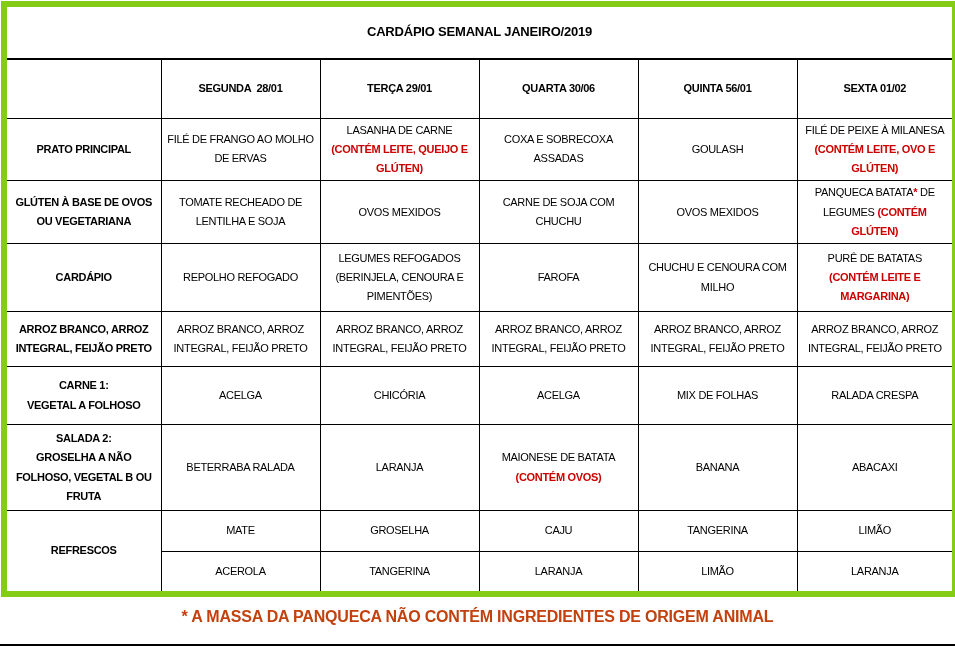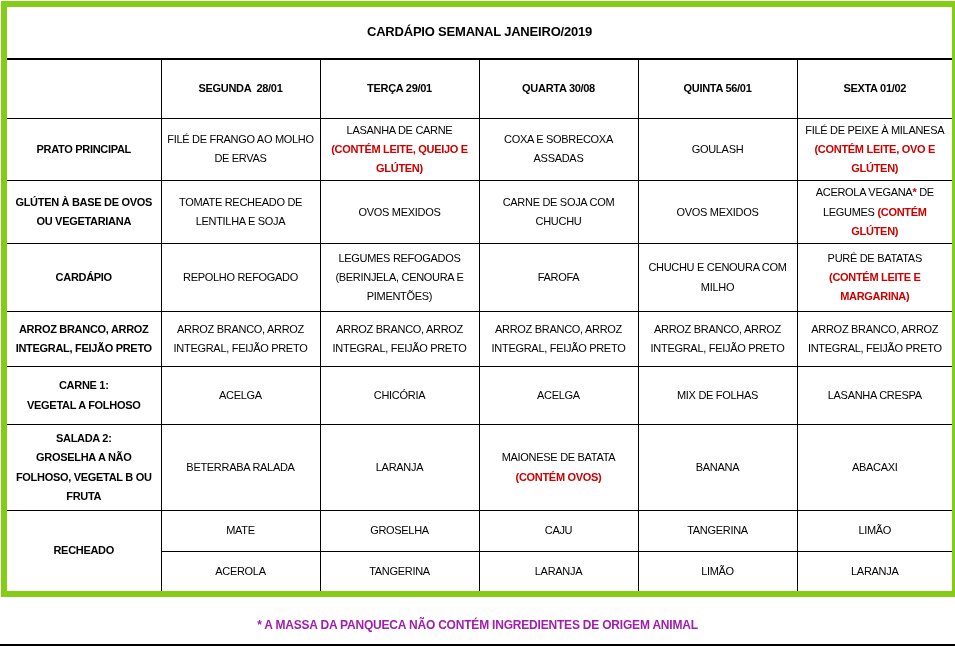--- a/index.html
+++ b/index.html
@@ -55,25 +55,24 @@
   }
   .red-inline{
     color:#CC0000;
     font-weight:bold;
   }
   .footnote{
     height:41px;
     display:flex;
     align-items:center;
     justify-content:center;
-    color:#a21caf;
+    color:#c2410c;
     font-weight:bold;
-    font-size:12px;
+    font-size:16px;
     letter-spacing:-0.2px;
-    margin-top:8px;
   }
   .bottom-line{
     position:absolute;
     left:0;bottom:0;
     width:955px;height:2px;
     background:#000000;
   }
 </style>
 </head>
 <body>
@@ -91,41 +90,41 @@
 
     <tbody>
         <tr class="title-row" style="height:55px">
       <td colspan="6">CARDÁPIO SEMANAL JANEIRO/2019</td>
     </tr>
 
     <tr style="height:59px">
       <td class="rowlabel"></td>
       <td class="day">SEGUNDA  28/01</td>
       <td class="day">TERÇA 29/01</td>
-      <td class="day">QUARTA 30/08</td>
+      <td class="day">QUARTA 30/06</td>
       <td class="day">QUINTA 56/01</td>
       <td class="day">SEXTA 01/02</td>
     </tr>
 
     <tr style="height:60px">
       <td class="rowlabel">PRATO PRINCIPAL</td>
       <td><span>FILÉ DE FRANGO AO MOLHO DE ERVAS</span></td>
       <td><span>LASANHA DE CARNE</span> <span class="allergen">(CONTÉM LEITE, QUEIJO E GLÚTEN)</span></td>
       <td><span>COXA E SOBRECOXA ASSADAS</span></td>
       <td><span>GOULASH</span></td>
       <td><span>FILÉ DE PEIXE À MILANESA</span> <span class="allergen">(CONTÉM LEITE, OVO E GLÚTEN)</span></td>
     </tr>
 
     <tr style="height:59px">
       <td class="rowlabel">GLÚTEN À BASE DE OVOS OU VEGETARIANA</td>
       <td><span>TOMATE RECHEADO DE LENTILHA E SOJA</span></td>
       <td><span>OVOS MEXIDOS</span></td>
       <td><span>CARNE DE SOJA COM CHUCHU</span></td>
       <td><span>OVOS MEXIDOS</span></td>
-      <td><span>ACEROLA VEGANA</span><span class="red-inline">*</span><span> DE LEGUMES </span><span class="red-inline">(CONTÉM GLÚTEN)</span></td>
+      <td><span>PANQUECA BATATA</span><span class="red-inline">*</span><span> DE LEGUMES </span><span class="red-inline">(CONTÉM GLÚTEN)</span></td>
     </tr>
 
     <tr style="height:68px">
       <td class="rowlabel">CARDÁPIO</td>
       <td><span>REPOLHO REFOGADO</span></td>
       <td><span>LEGUMES REFOGADOS (BERINJELA, CENOURA E PIMENTÕES)</span></td>
       <td><span>FAROFA</span></td>
       <td><span>CHUCHU E CENOURA COM MILHO</span></td>
       <td><span>PURÊ DE BATATAS</span> <span class="allergen">(CONTÉM LEITE E MARGARINA)</span></td>
     </tr>
@@ -141,34 +140,34 @@
 
     <tr style="height:58px">
       <td class="rowlabel">
             <span class="lbl-line">CARNE 1:</span>
             <span class="lbl-line">VEGETAL A FOLHOSO</span>
           </td>
       <td><span>ACELGA</span></td>
       <td><span>CHICÓRIA</span></td>
       <td><span>ACELGA</span></td>
       <td><span>MIX DE FOLHAS</span></td>
-      <td><span>LASANHA CRESPA</span></td>
+      <td><span>RALADA CRESPA</span></td>
     </tr>
 
     <tr style="height:86px">
       <td class="rowlabel"><span class="lbl-line">SALADA 2:</span><span>GROSELHA A NÃO FOLHOSO, VEGETAL B OU FRUTA</span></td>
       <td><span>BETERRABA RALADA</span></td>
       <td><span>LARANJA</span></td>
       <td><span>MAIONESE DE BATATA</span> <span class="allergen">(CONTÉM OVOS)</span></td>
       <td><span>BANANA</span></td>
       <td><span>ABACAXI</span></td>
     </tr>
 
     <tr style="height:41px">
-      <td class="rowlabel" rowspan="2">RECHEADO</td>
+      <td class="rowlabel" rowspan="2">REFRESCOS</td>
       <td><span>MATE</span></td>
       <td><span>GROSELHA</span></td>
       <td><span>CAJU</span></td>
       <td><span>TANGERINA</span></td>
       <td><span>LIMÃO</span></td>
     </tr>
 
     <tr style="height:42px">
       <td><span>ACEROLA</span></td>
       <td><span>TANGERINA</span></td>

